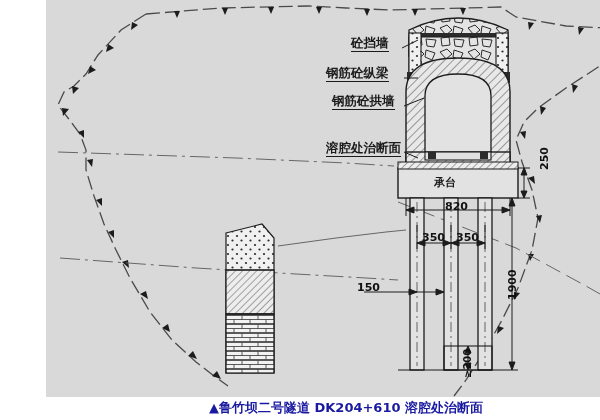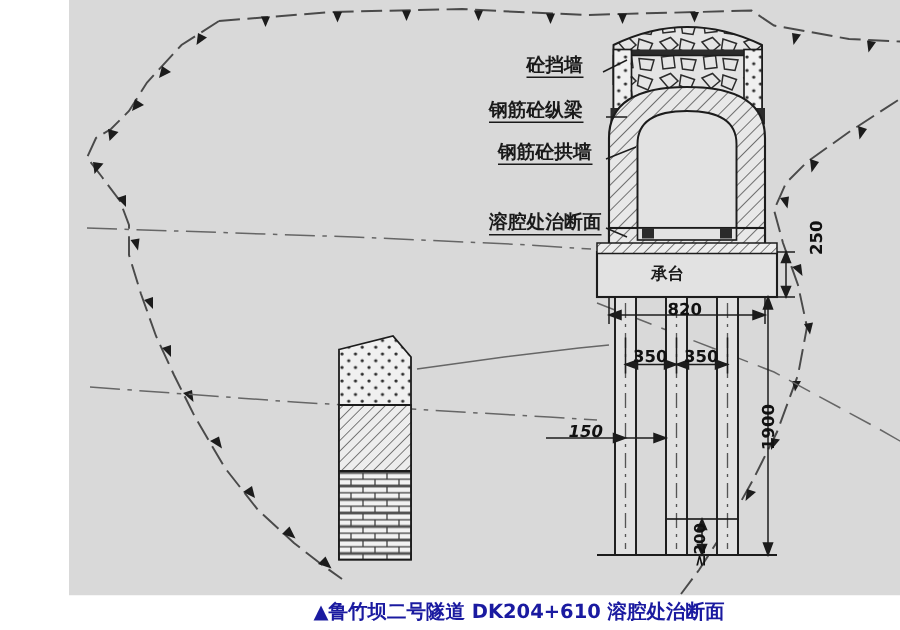--- a/index.html
+++ b/index.html
@@ -260,21 +260,21 @@
     <div class="lbl chengtai" style="left:388px;top:175px;">承台</div>
 
     <div class="lbl dim dim-v" style="left:492px;top:170px;">250</div>
 
     <div class="lbl dim" style="left:399px;top:200px;">820</div>
 
     <div class="lbl dim" style="left:376px;top:231px;">350</div>
 
     <div class="lbl dim" style="left:410px;top:231px;">350</div>
 
-    <div class="lbl dim" style="left:333px;top:281px;font-style:italic;">150</div>
+    <div class="lbl dim" style="left:311px;top:281px;">150</div>
 
     <div class="lbl dim dim-v" style="left:460px;top:300px;">1900</div>
 
     <div class="lbl dim dim-v" style="left:416px;top:378px;font-size:10px;">≥200</div>
   </div>
 
   <div id="caption-bar"></div>
   <div id="caption">
     <span class="tri">▲</span><span>鲁竹坝二号隧道 DK204+610 溶腔处治断面</span>
   </div>

